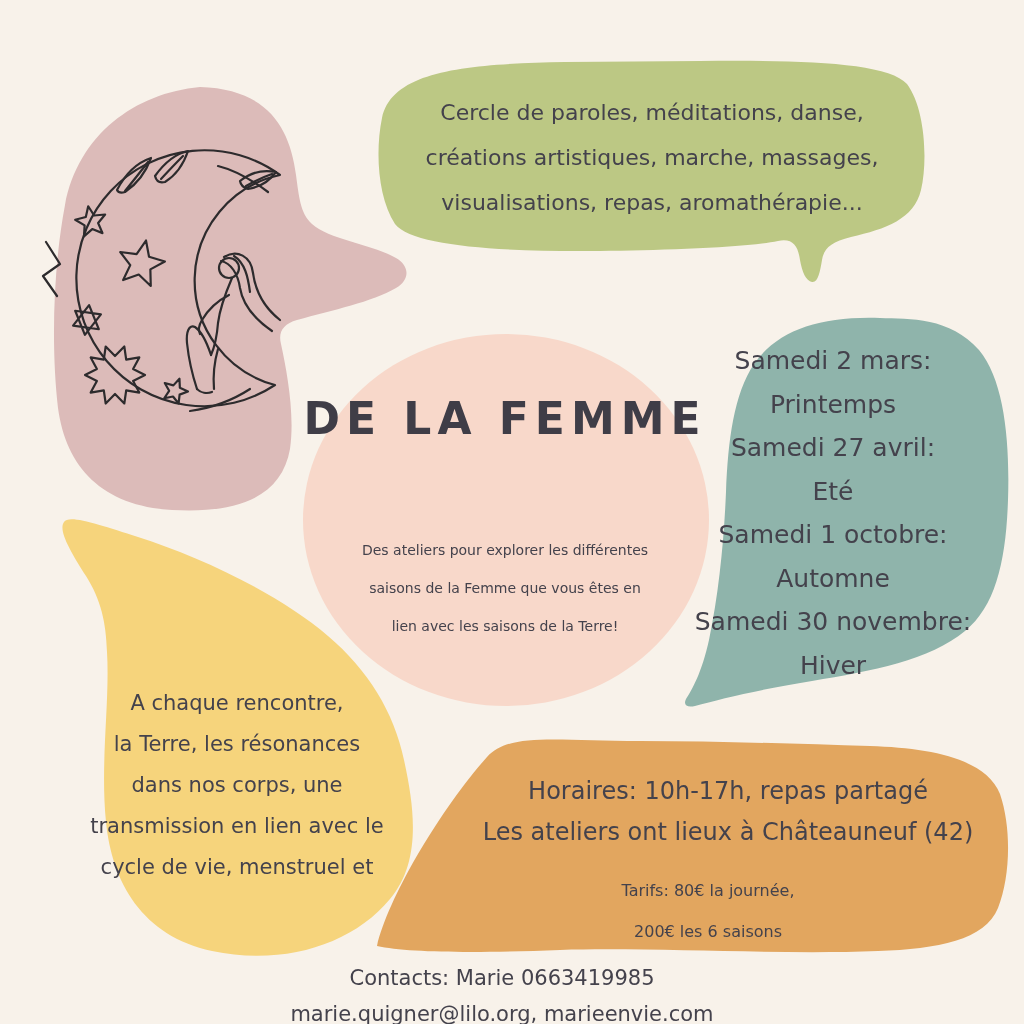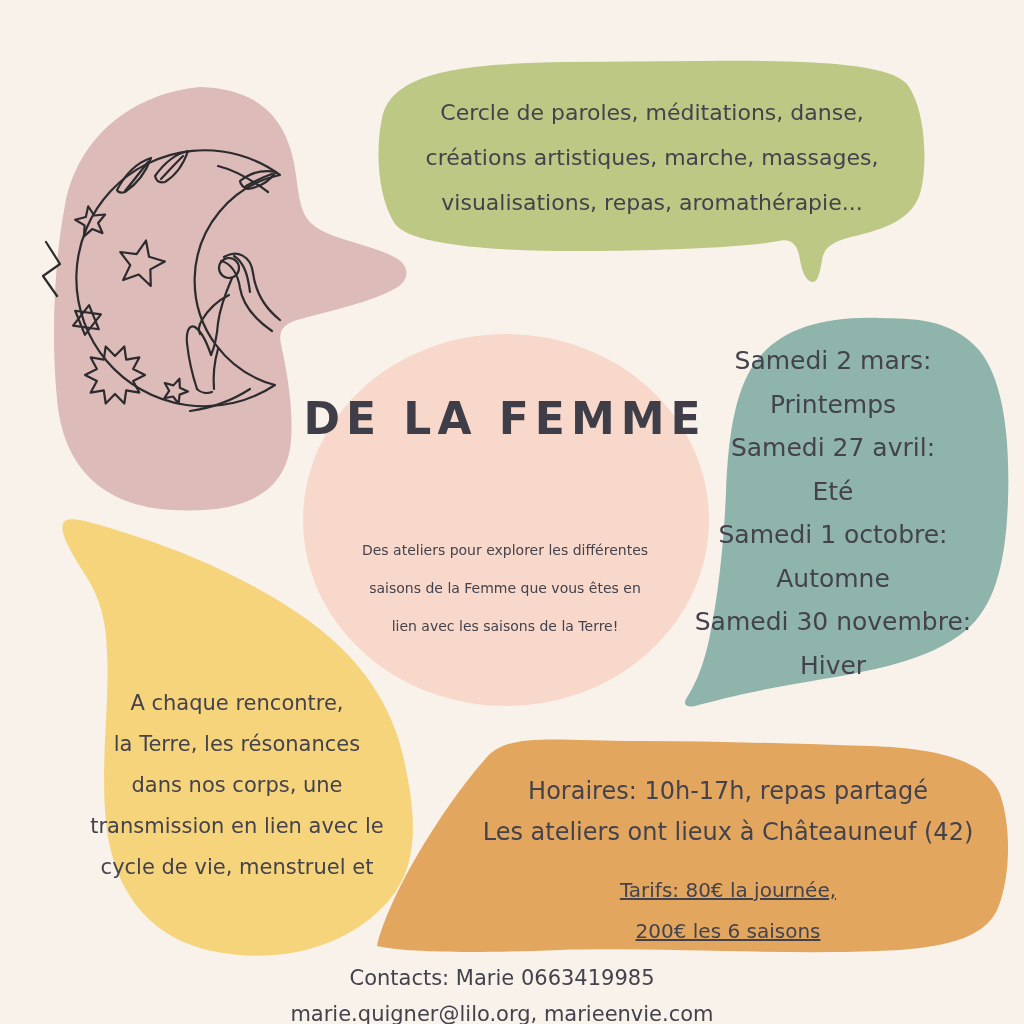--- a/index.html
+++ b/index.html
@@ -9,21 +9,21 @@
   .moon-art{position:absolute;left:30px;top:80px;width:380px;height:450px;}
   .txt{position:absolute;text-align:center;color:#44424c;}
   .txt .ln{display:block;}
   .green-txt{left:392px;top:90px;width:520px;font-size:22px;line-height:45px;}
   .title-txt{left:295px;top:390px;width:420px;font-size:44px;line-height:57px;
              font-weight:700;letter-spacing:6px;color:#3f3d47;}
   .sub-txt{left:295px;top:531px;width:420px;font-size:14px;line-height:38px;}
   .teal-txt{left:683px;top:339px;width:300px;font-size:25px;line-height:43.5px;}
   .yellow-txt{left:72px;top:638px;width:330px;font-size:21px;line-height:41px;margin-top:45px;}
   .orange-sched{left:448px;top:755px;width:560px;font-size:24px;line-height:41px;margin-top:16px;}
-  .orange-tarif{left:448px;top:870px;width:560px;font-size:20px;line-height:41px;text-decoration:underline;}
+  .orange-tarif{left:428px;top:870px;width:560px;font-size:16px;line-height:41px;}
   .contacts-txt{left:252px;top:960px;width:500px;font-size:21px;line-height:36px;}
   .lineart{stroke:#2d2b2d;stroke-width:2.2;fill:none;stroke-linecap:round;stroke-linejoin:round;}
 </style>
 </head>
 <body>
 
 <div class="canvas">
 
   <svg class="blob-layer" viewBox="0 0 1024 1024">
     <rect x="0" y="0" width="1024" height="1024" fill="#f8f2ea"></rect>

